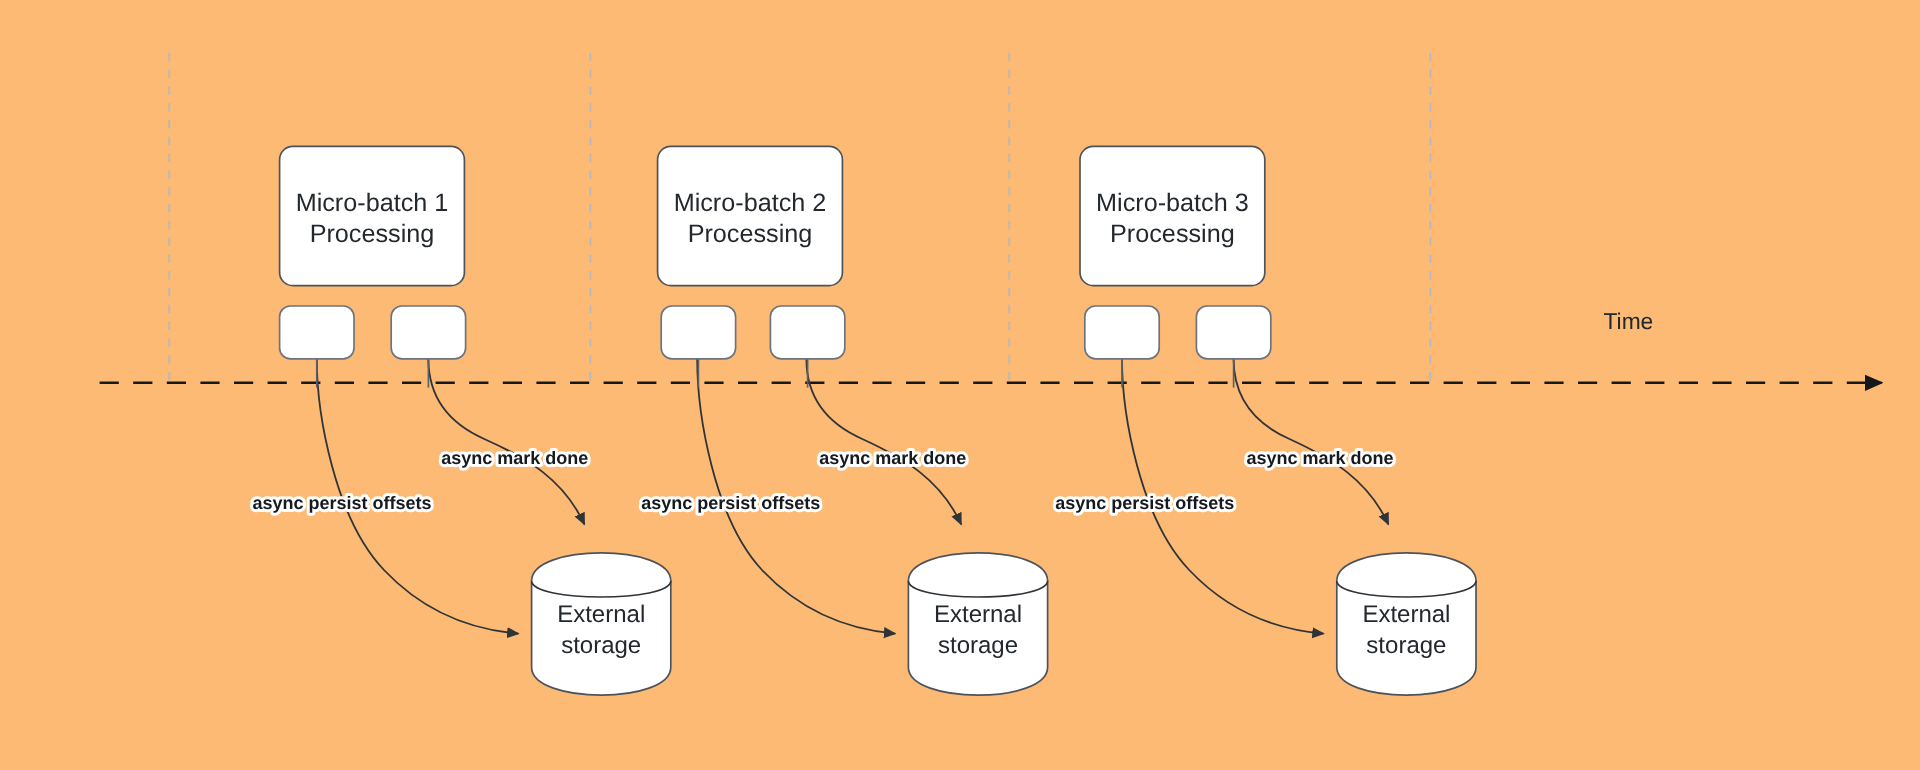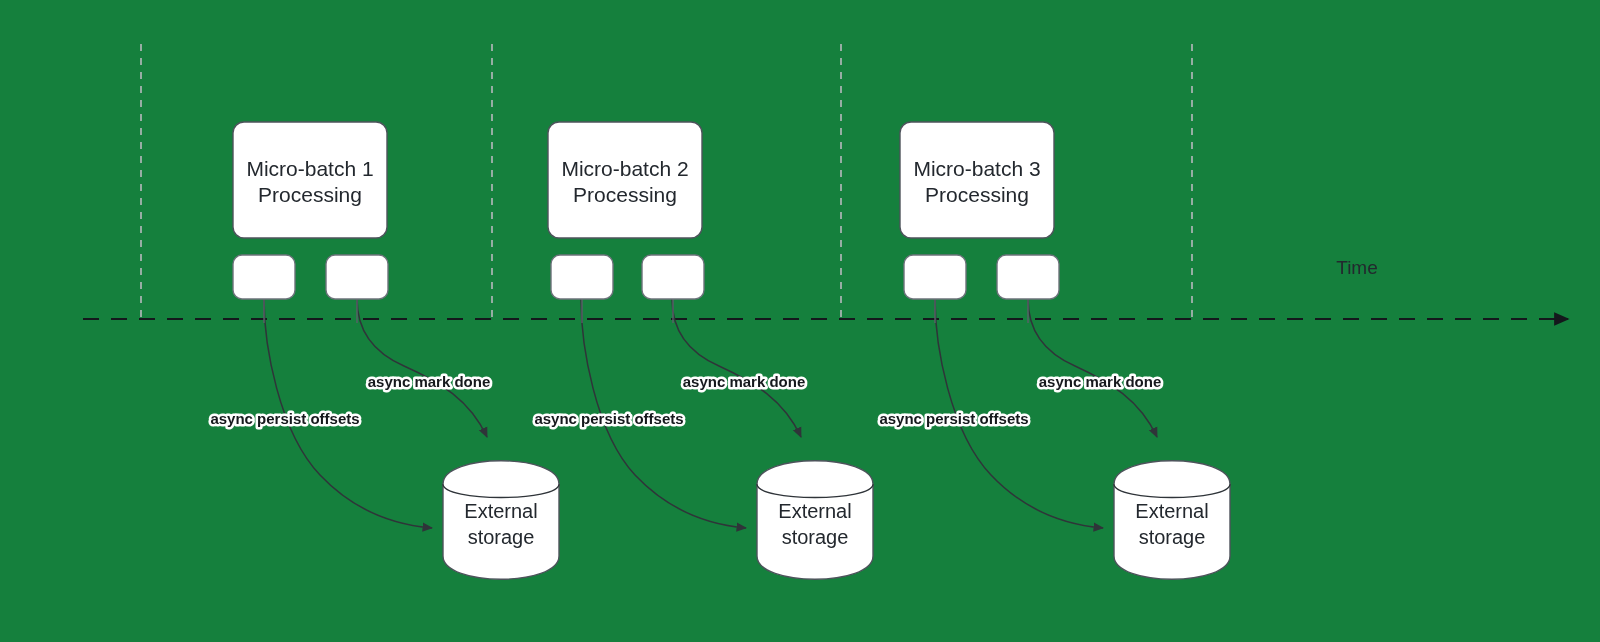--- a/index.html
+++ b/index.html
@@ -8,21 +8,21 @@
     background: #ffffff;
   }
   body {
     font-family: "Liberation Sans", sans-serif;
     color: #1f242b;
   }
   #canvas {
     position: relative;
     width: 1600px;
     height: 642px;
-    background: #15803d;
+    background: #fdba74;
     overflow: hidden;
   }
   svg#diagram {
     position: absolute;
     left: 0;
     top: 0;
     width: 1600px;
     height: 642px;
   }
   .proc-box-rect {

